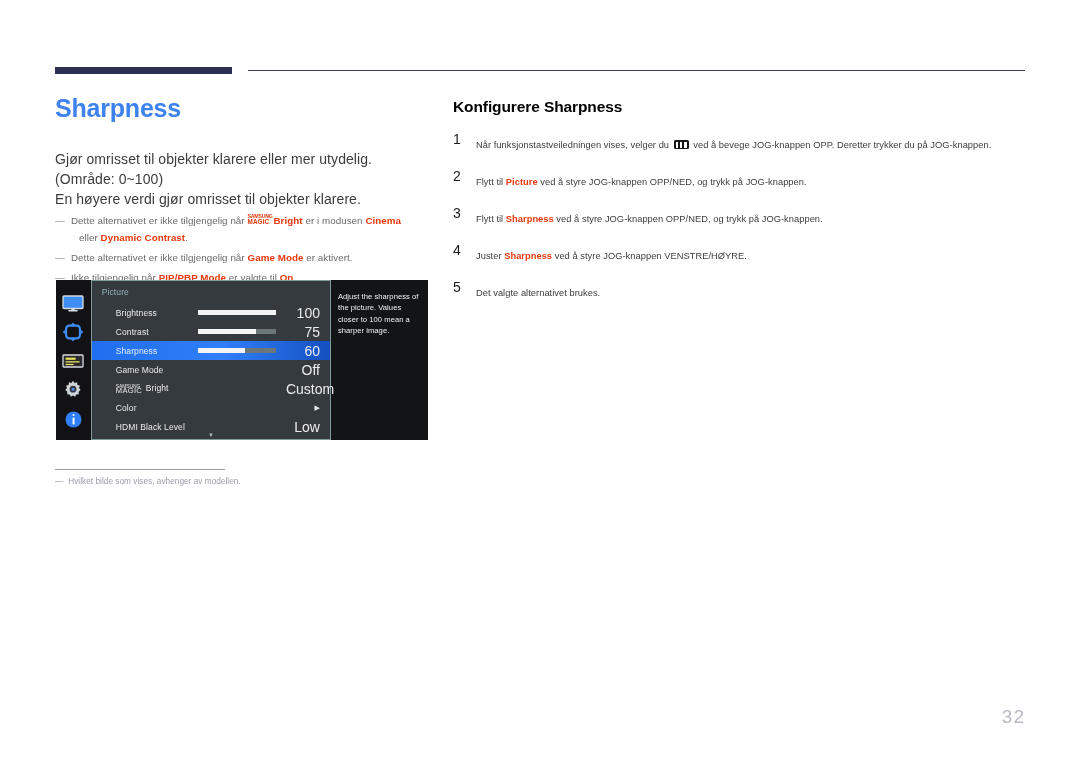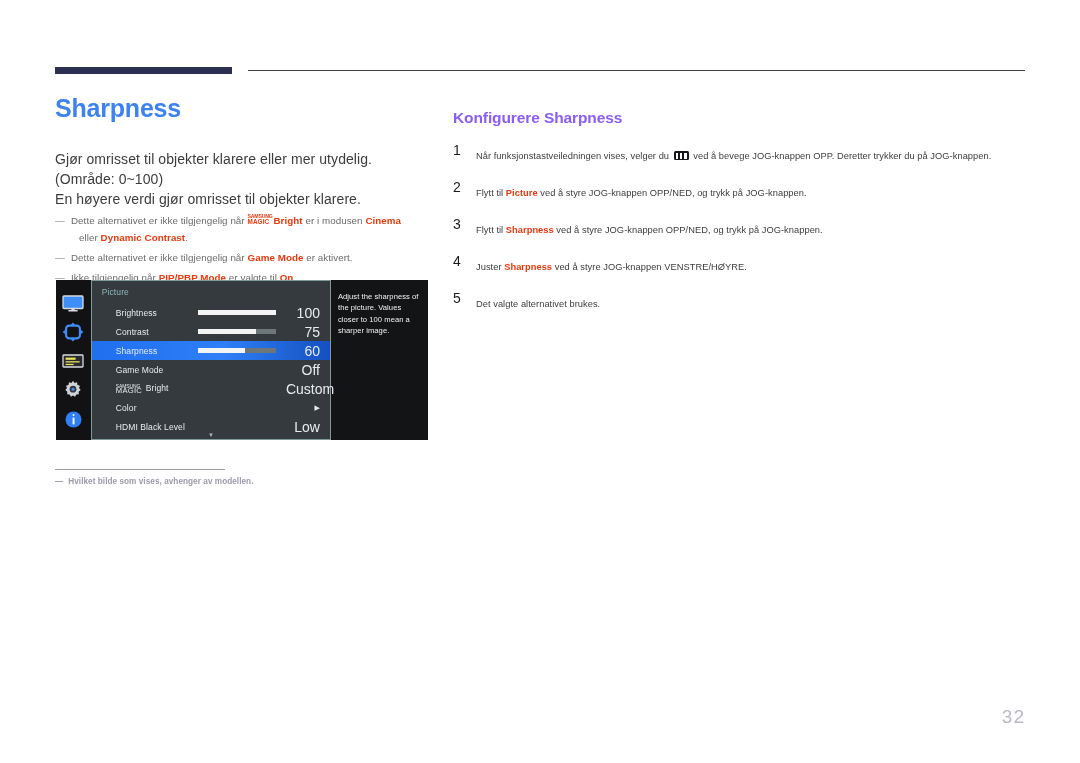--- a/index.html
+++ b/index.html
@@ -239,36 +239,35 @@
     height: 1px;
     background: #9a9aa8;
   }
   #footnote {
     position: absolute;
     left: 55px;
     top: 477px;
     font-size: 8.2px;
     color: #9a9aaa;
     letter-spacing: 0.05px;
-    font-weight: bold;
   }
   #footnote .dash { margin-right: 5px; }
 
   
   #right-col {
     position: absolute;
     left: 453px;
     top: 98px;
     width: 580px;
   }
   #right-title {
     font-size: 15.5px;
     font-weight: bold;
-    color: #8b5cf6;
-    margin: 11px 0 18px 0;
+    color: #000000;
+    margin: 0 0 18px 0;
     letter-spacing: -0.1px;
   }
   .step {
     position: relative;
     padding-left: 23px;
     min-height: 30px;
     margin-bottom: 7px;
   }
   .step-num {
     position: absolute;

